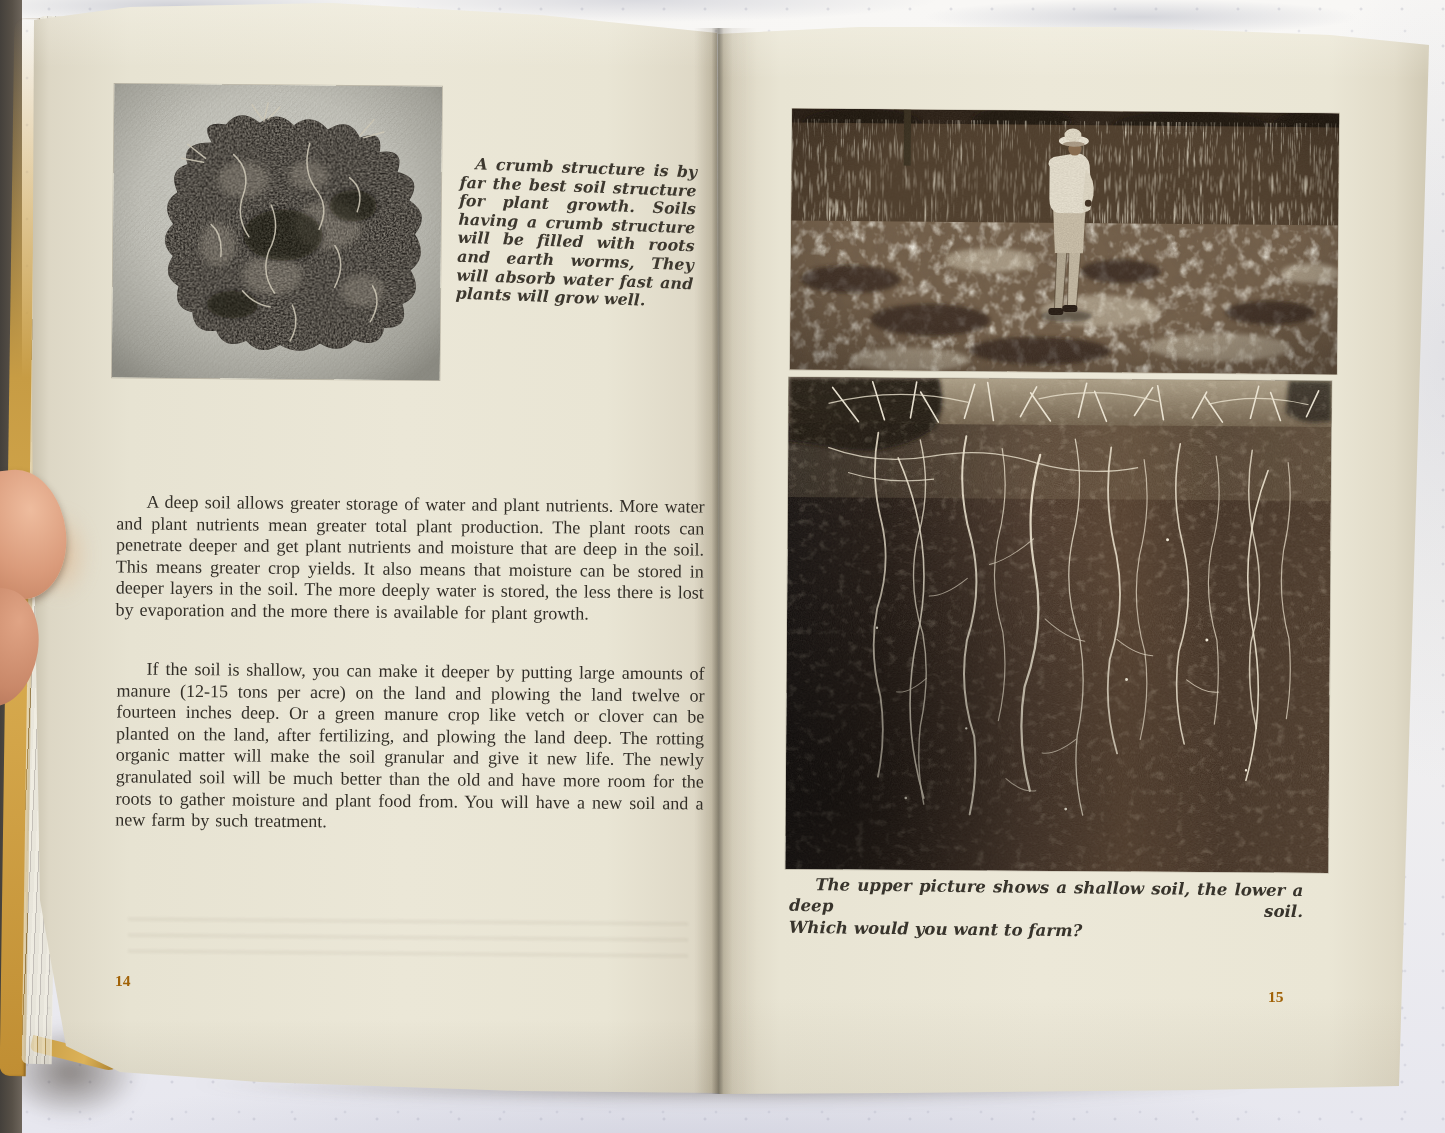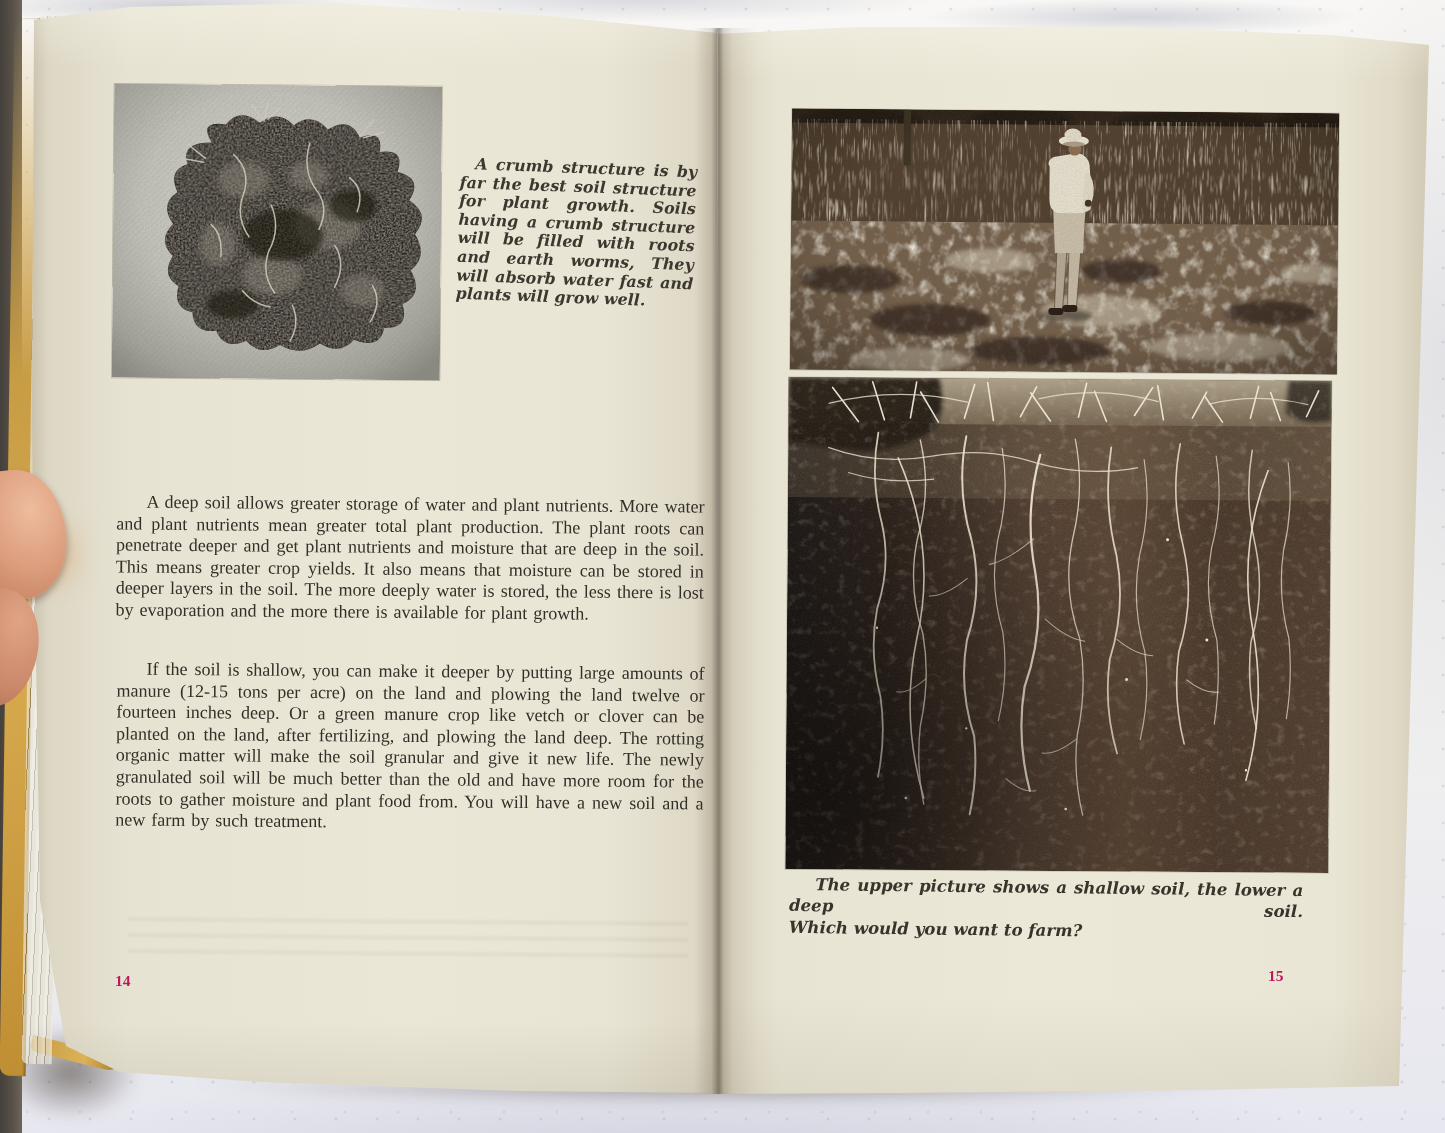--- a/index.html
+++ b/index.html
@@ -58,23 +58,23 @@
   #photo-man{left:791px;top:111px;width:547px;height:261px;transform:rotate(.5deg);}
   #photo-roots{left:787px;top:379px;width:543px;height:492px;transform:rotate(.4deg);}
   .photo svg{display:block;width:100%;height:100%;}
   #cap-left{left:458px;top:159px;width:237px;transform:rotate(2.1deg);
     font:italic 700 15.8px/18.6px "DejaVu Serif",serif;color:#3d382f;
     text-align:justify;text-indent:15px;letter-spacing:.1px;}
   .body-text{font:18px/21.6px "Liberation Serif",serif;color:#332f28;
     text-align:justify;text-indent:30px;word-spacing:1.5px;}
   #para-1{left:116px;top:494px;width:588px;transform:rotate(.5deg);}
   #para-2{left:116px;top:661px;width:588px;transform:rotate(.5deg);}
-  .pagenum{font:700 15.5px "Liberation Serif",serif;color:#be185d;}
+  .pagenum{font:700 15.5px "Liberation Serif",serif;color:#a16207;}
   #pn-14{left:115px;top:972px;}
-  #pn-15{left:1268px;top:967px;}
+  #pn-15{left:1268px;top:988px;}
   #cap-right{left:789px;top:877px;width:514px;transform:rotate(.7deg);
     font:italic 700 16.6px/21.4px "DejaVu Serif",serif;color:#38342c;}
   #cap-right .cr1{display:block;text-indent:26px;text-align:justify;text-align-last:justify;}
   #cap-right .cr2{display:block;}
   #ghost{left:128px;top:920px;width:560px;height:46px;opacity:.45;filter:blur(1.7px);transform:rotate(.5deg);
     background:repeating-linear-gradient(180deg, rgba(112,102,82,.22) 0 3px, transparent 3px 16px);}
   
   #thumb{left:-10px;top:466px;width:100px;height:240px;}
   #thumb .glow{position:absolute;left:40px;top:44px;width:60px;height:90px;filter:blur(8px);
     background:radial-gradient(closest-side, rgba(222,168,120,.5), transparent);}

